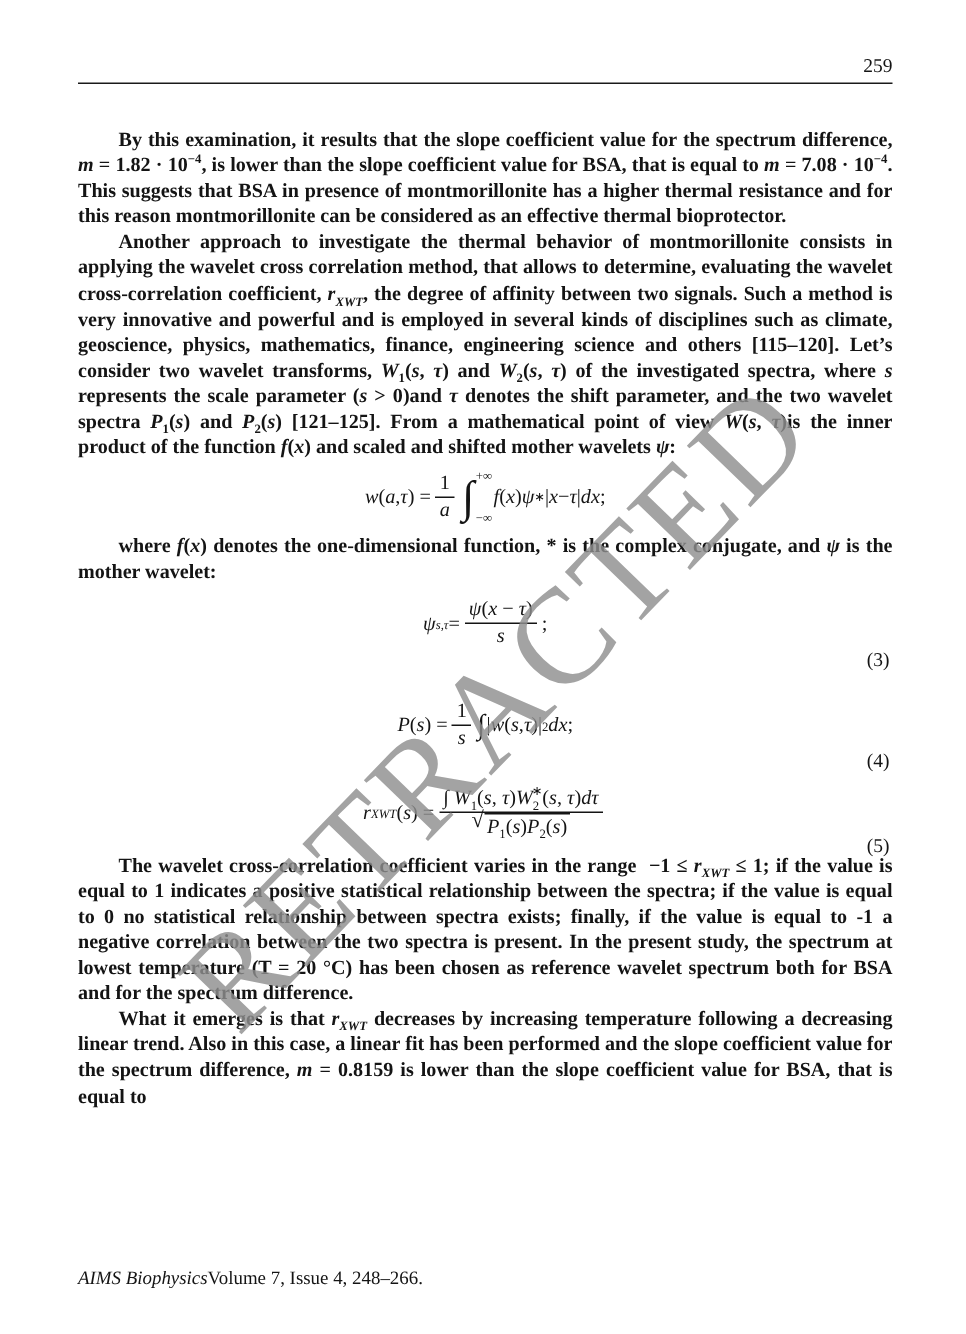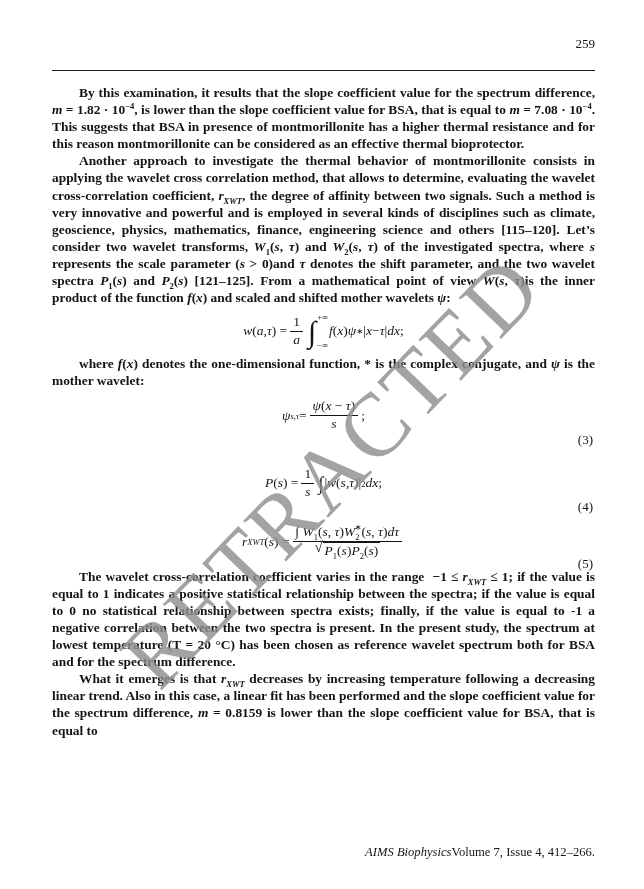--- a/index.html
+++ b/index.html
@@ -4,21 +4,21 @@
 <style>
   html,body { margin:0; padding:0; background:#ffffff; }
   .page {
     position:relative; width:644px; height:889px; background:#ffffff;
     font-family:"Liberation Serif", serif; font-size:13.4px; color:#141414;
     overflow:hidden;
   }
   
   .header {
     position:absolute; top:36px; left:52px; width:543px;
-    text-align:right; padding-bottom:18px; border-bottom:1.6px solid #1a1a1a;
+    text-align:right; padding-bottom:3px; border-bottom:1.6px solid #1a1a1a;
     font-size:13px;
   }
   
   .content {
     position:absolute; top:84px; left:52px; width:543px;
     text-align:justify; line-height:17.1px;
   }
   .content p { margin:0; text-indent:27px;font-weight:bold; }
   .m i { font-style:italic; }
   sup { font-size:8.5px; line-height:0; vertical-align:super; }
@@ -52,21 +52,21 @@
   .watermark {
     position:absolute; left:331px; top:471px;
     transform:translate(-50%,-50%) rotate(-46deg);
     font-family:"Liberation Serif", serif; font-size:90px; font-weight:normal;
     color:#8f8f8f; opacity:0.82; letter-spacing:3px; white-space:nowrap;
     z-index:5; pointer-events:none;
   }
   
   .footer {
     position:absolute; left:52px; width:543px; top:845px;
-    display:flex; justify-content:flex-end; font-size:12.6px;
+    display:flex; justify-content:flex-start; font-size:12.6px;
   }
   .footer .journal { font-style:italic; }
 </style>
 </head>
 <body>
 
 <div class="page">
 
   <div class="header">
     <span>259</span>
@@ -127,16 +127,16 @@
     </div>
 
     <p class="sp-para6">The wavelet cross-correlation coefficient varies in the range &nbsp;<span class="m">−1 ≤ <i>r</i><sub><i>XWT</i></sub> ≤ 1</span>; if the value is equal to 1 indicates a positive statistical relationship between the spectra; if the value is equal to 0 no statistical relationship between spectra exists; finally, if the value is equal to -1 a negative correlation between the two spectra is present. In the present study, the spectrum at lowest temperature (T = 20 °C) has been chosen as reference wavelet spectrum both for BSA and for the spectrum difference.</p>
     <p>What it emerges is that <span class="m"><i>r</i><sub><i>XWT</i></sub></span> decreases by increasing temperature following a decreasing linear trend. Also in this case, a linear fit has been performed and the slope coefficient value for the spectrum difference, <span class="m"><i>m</i> = 0.8159</span> is lower than the slope coefficient value for BSA, that is equal to</p>
   </div>
 
   <div class="watermark">RETRACTED</div>
 
   <div class="footer">
     <span class="journal">AIMS Biophysics</span>
-    <span>Volume 7, Issue 4, 412–266.</span>
+    <span>Volume 7, Issue 4, 248–266.</span>
   </div>
 
 </div>
 
 </body></html>

